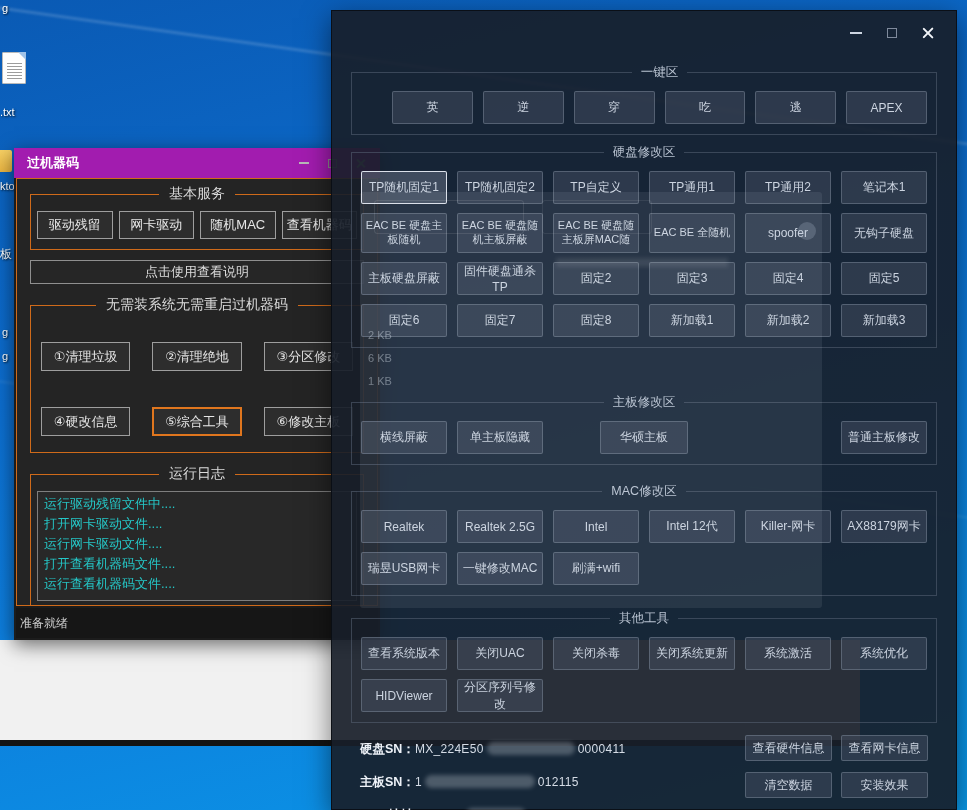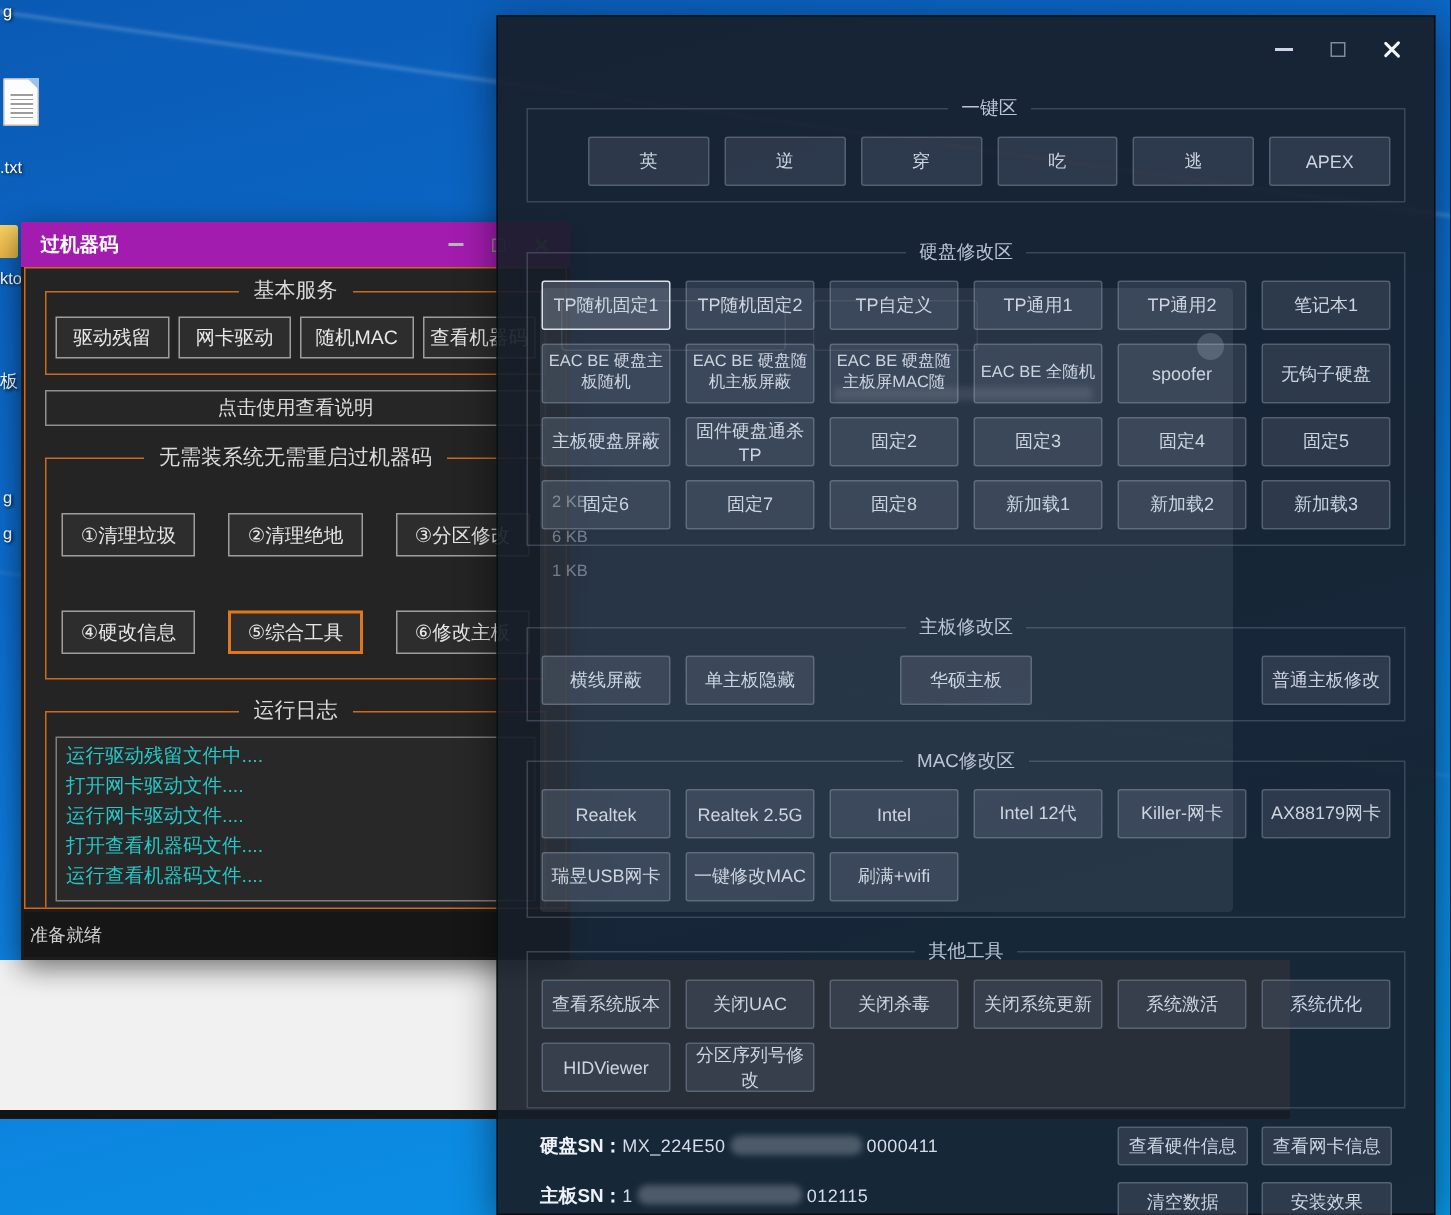--- a/index.html
+++ b/index.html
@@ -70,21 +70,21 @@
   .fw .xbig{position:relative;width:14px;height:14px;}
   .xbig::before,.xbig::after{content:"";position:absolute;left:6px;top:0;width:2.4px;height:14px;background:#f2f5f9;border-radius:1px;}
   .xbig::before{transform:rotate(45deg);} .xbig::after{transform:rotate(-45deg);}
   .ffs{border:1px solid rgba(90,100,118,0.55);margin:0 19px;padding:10px 9px;}
   .ffs legend{margin:0 auto;padding:0 9px;color:#b9c3d1;font-size:12.5px;text-align:center;}
   .fgrid{display:grid;grid-template-columns:repeat(6,1fr);gap:9px 10px;}
   .fbtn{display:flex;align-items:center;justify-content:center;text-align:center;
     background:rgba(72,82,100,0.48);border:1px solid rgba(148,160,180,0.38);border-radius:2px;
     color:#ccd4e0;font-size:12px;cursor:pointer;padding:1px 3px;}
   .fs-one{margin-top:9px;padding-left:40px;} .grid-onekey{grid-template-rows:33px;}
-  .fs-hdd{margin-top:25px;} .grid-hdd{grid-template-rows:33px 40px 33px 33px;}
+  .fs-hdd{margin-top:9px;} .grid-hdd{grid-template-rows:33px 40px 33px 33px;}
   .grid-hdd>:first-child{border-color:rgba(232,238,246,0.92);background:rgba(125,136,156,0.40);}
   .grid-hdd>:nth-child(n+7):nth-child(-n+10){font-size:11px;line-height:1.25;}
   .fs-mobo{margin-top:46px;} .grid-mobo{grid-template-rows:33px;}
   .grid-mobo>:nth-child(3){grid-column:3/5;width:88px;justify-self:center;}
   .grid-mobo>:nth-child(4){grid-column:6/7;}
   .fs-mac{margin-top:18px;} .grid-mac{grid-auto-rows:33px;}
   .fs-tools{margin-top:14px;} .grid-tools{grid-auto-rows:33px;}
   .fw-info{position:relative;margin:10px 28px 0;height:110px;}
   .info-row{position:absolute;left:0;white-space:nowrap;}
   .info-row.r1{top:6px;} .info-row.r2{top:39px;} .info-row.r3{top:72px;}

